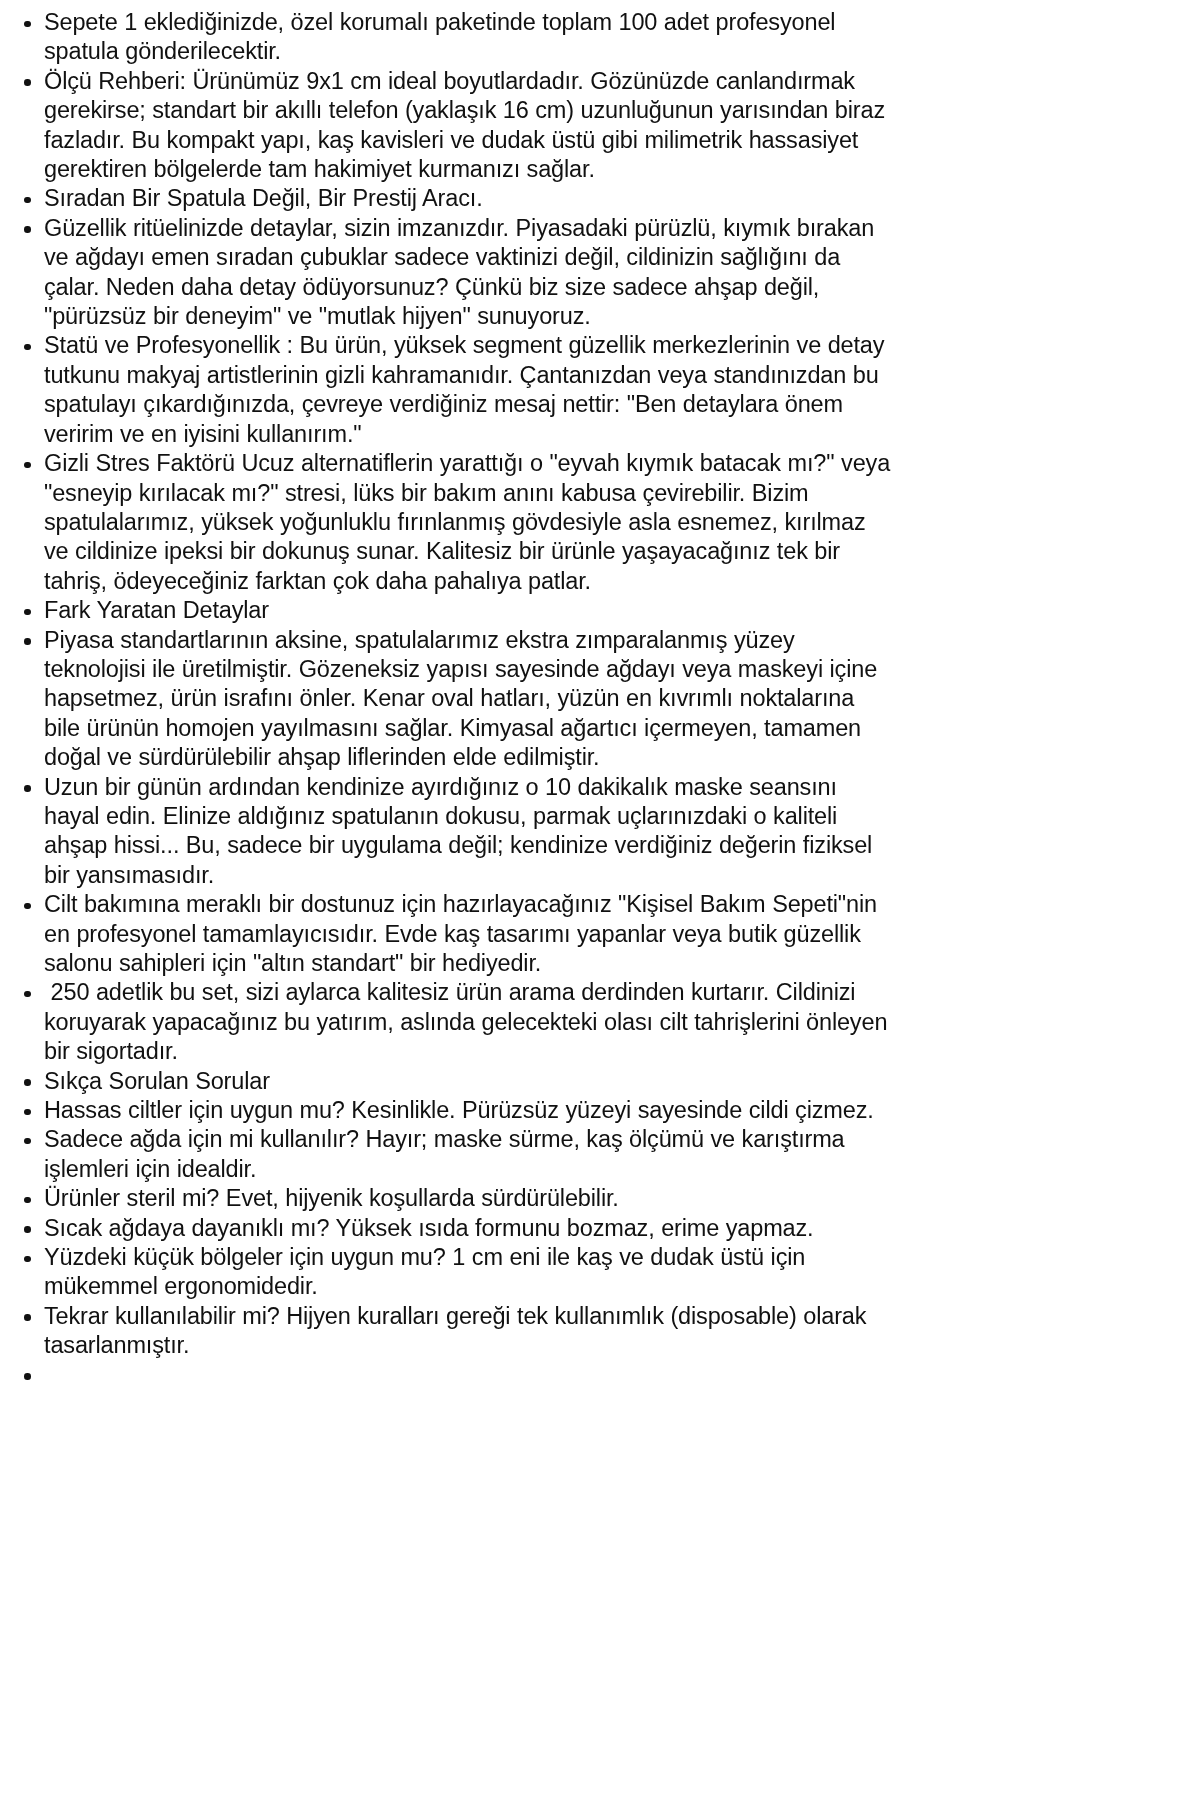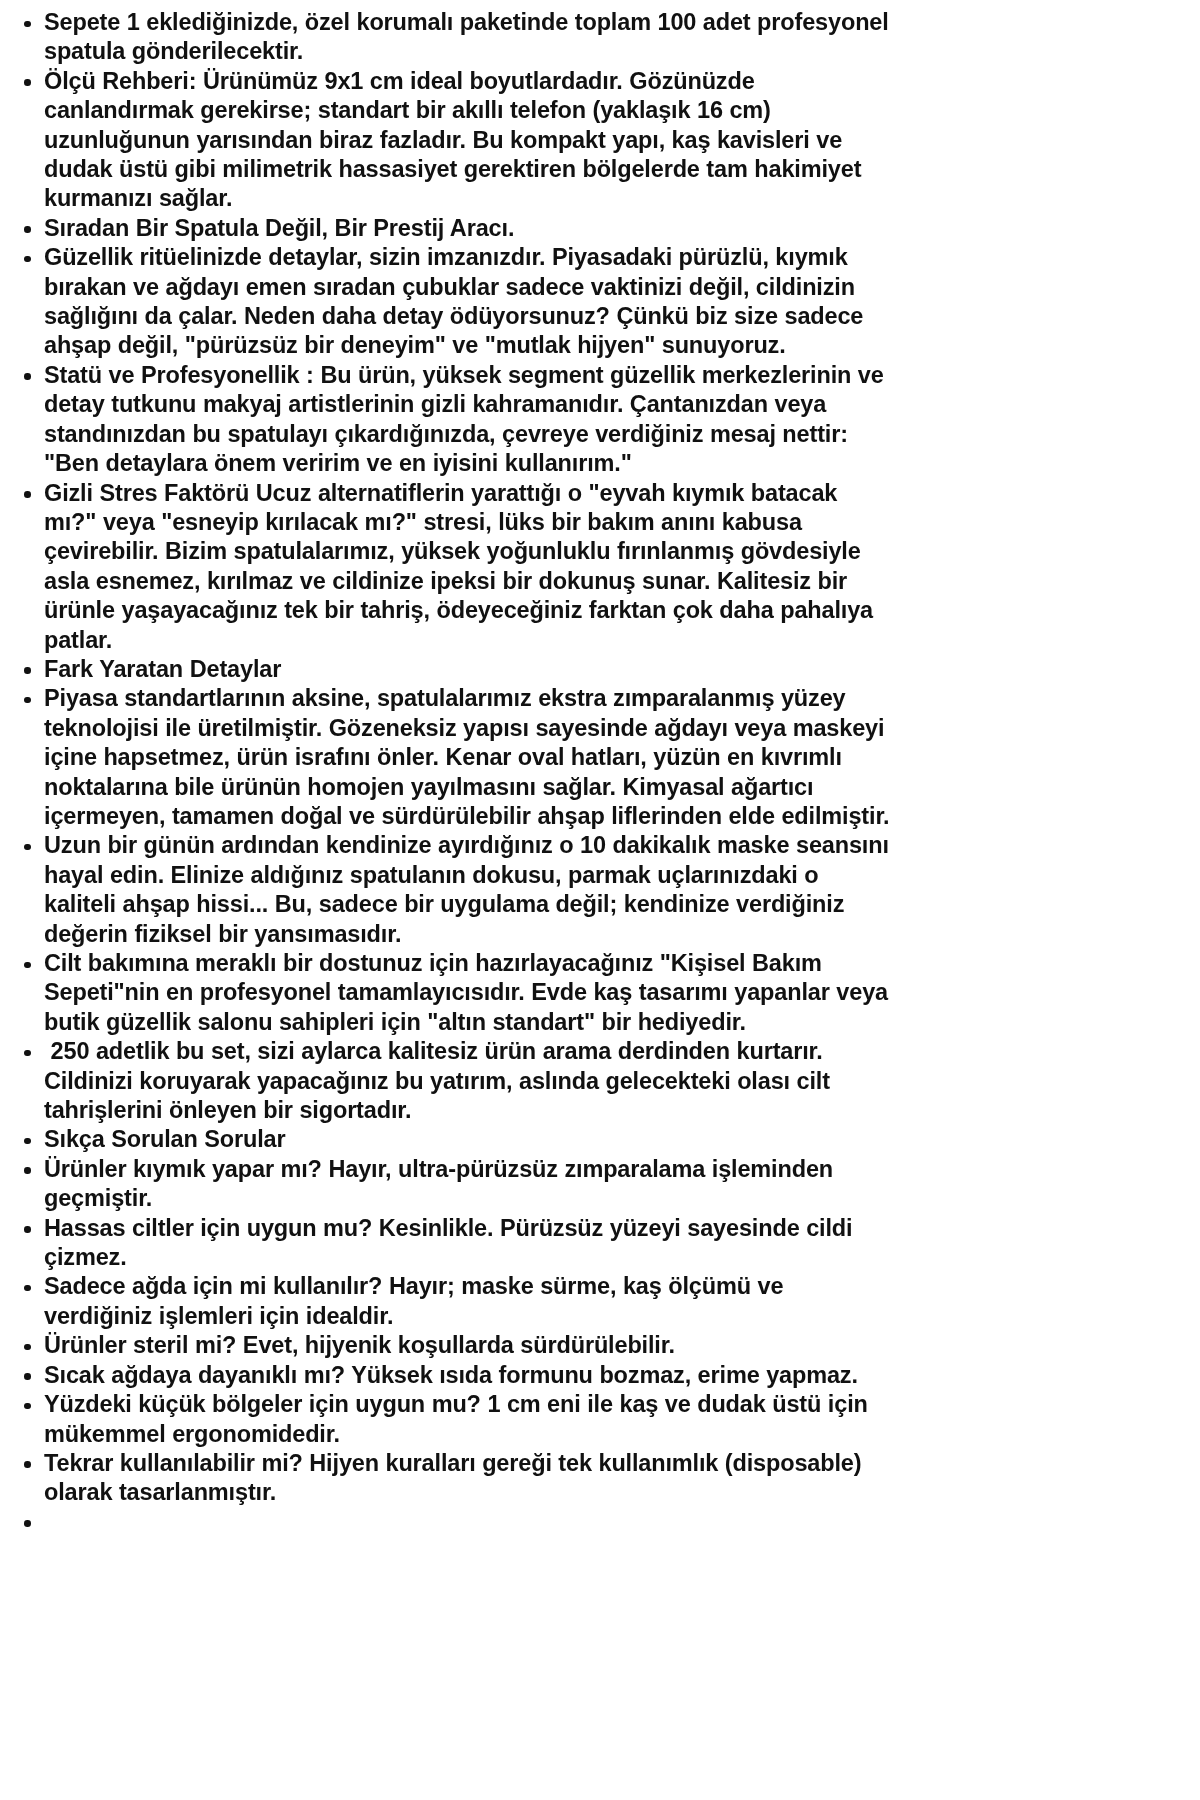--- a/index.html
+++ b/index.html
@@ -15,21 +15,20 @@
     color: #111111;
     -webkit-font-smoothing: antialiased;
   }
 
   .page {
     width: 1034px;
     min-height: 1800px;
     box-sizing: border-box;
     padding: 8px 140px 0 0;
     background: #ffffff;
-    font-weight: bold;
   }
 
   ul.bullet-list {
     list-style: none;
     margin: 0;
     padding: 0;
   }
 
   ul.bullet-list > li {
     position: relative;
@@ -74,22 +73,21 @@
     <li><span class="text">Sıradan Bir Spatula Değil, Bir Prestij Aracı.</span></li>
     <li><span class="text">Güzellik ritüelinizde detaylar, sizin imzanızdır. Piyasadaki pürüzlü, kıymık bırakan ve ağdayı emen sıradan çubuklar sadece vaktinizi değil, cildinizin sağlığını da çalar. Neden daha detay ödüyorsunuz? Çünkü biz size sadece ahşap değil, "pürüzsüz bir deneyim" ve "mutlak hijyen" sunuyoruz.</span></li>
     <li><span class="text">Statü ve Profesyonellik : Bu ürün, yüksek segment güzellik merkezlerinin ve detay tutkunu makyaj artistlerinin gizli kahramanıdır. Çantanızdan veya standınızdan bu spatulayı çıkardığınızda, çevreye verdiğiniz mesaj nettir: "Ben detaylara önem veririm ve en iyisini kullanırım."</span></li>
     <li><span class="text">Gizli Stres Faktörü Ucuz alternatiflerin yarattığı o "eyvah kıymık batacak mı?" veya "esneyip kırılacak mı?" stresi, lüks bir bakım anını kabusa çevirebilir. Bizim spatulalarımız, yüksek yoğunluklu fırınlanmış gövdesiyle asla esnemez, kırılmaz ve cildinize ipeksi bir dokunuş sunar. Kalitesiz bir ürünle yaşayacağınız tek bir tahriş, ödeyeceğiniz farktan çok daha pahalıya patlar.</span></li>
     <li><span class="text">Fark Yaratan Detaylar</span></li>
     <li><span class="text">Piyasa standartlarının aksine, spatulalarımız ekstra zımparalanmış yüzey teknolojisi ile üretilmiştir. Gözeneksiz yapısı sayesinde ağdayı veya maskeyi içine hapsetmez, ürün israfını önler. Kenar oval hatları, yüzün en kıvrımlı noktalarına bile ürünün homojen yayılmasını sağlar. Kimyasal ağartıcı içermeyen, tamamen doğal ve sürdürülebilir ahşap liflerinden elde edilmiştir.</span></li>
     <li><span class="text">Uzun bir günün ardından kendinize ayırdığınız o 10 dakikalık maske seansını hayal edin. Elinize aldığınız spatulanın dokusu, parmak uçlarınızdaki o kaliteli ahşap hissi... Bu, sadece bir uygulama değil; kendinize verdiğiniz değerin fiziksel bir yansımasıdır.</span></li>
     <li><span class="text">Cilt bakımına meraklı bir dostunuz için hazırlayacağınız "Kişisel Bakım Sepeti"nin en profesyonel tamamlayıcısıdır. Evde kaş tasarımı yapanlar veya butik güzellik salonu sahipleri için "altın standart" bir hediyedir.</span></li>
     <li><span class="text"> 250 adetlik bu set, sizi aylarca kalitesiz ürün arama derdinden kurtarır. Cildinizi koruyarak yapacağınız bu yatırım, aslında gelecekteki olası cilt tahrişlerini önleyen bir sigortadır.</span></li>
     <li><span class="text">Sıkça Sorulan Sorular</span></li>
-    <li><span class="text">Ürünler kıymık yapar mı? Hayır, ultra-pürüzsüz zımparalama işleminden geçmiştir.</span></li>
     <li><span class="text">Hassas ciltler için uygun mu? Kesinlikle. Pürüzsüz yüzeyi sayesinde cildi çizmez.</span></li>
-    <li><span class="text">Sadece ağda için mi kullanılır? Hayır; maske sürme, kaş ölçümü ve verdiğiniz işlemleri için idealdir.</span></li>
+    <li><span class="text">Sadece ağda için mi kullanılır? Hayır; maske sürme, kaş ölçümü ve karıştırma işlemleri için idealdir.</span></li>
     <li><span class="text">Ürünler steril mi? Evet, hijyenik koşullarda sürdürülebilir.</span></li>
     <li><span class="text">Sıcak ağdaya dayanıklı mı? Yüksek ısıda formunu bozmaz, erime yapmaz.</span></li>
     <li><span class="text">Yüzdeki küçük bölgeler için uygun mu? 1 cm eni ile kaş ve dudak üstü için mükemmel ergonomidedir.</span></li>
     <li><span class="text">Tekrar kullanılabilir mi? Hijyen kuralları gereği tek kullanımlık (disposable) olarak tasarlanmıştır.</span></li>
     <li class="empty-item"><span class="text"></span></li>
   </ul>
 </div>
 
 </body></html>

